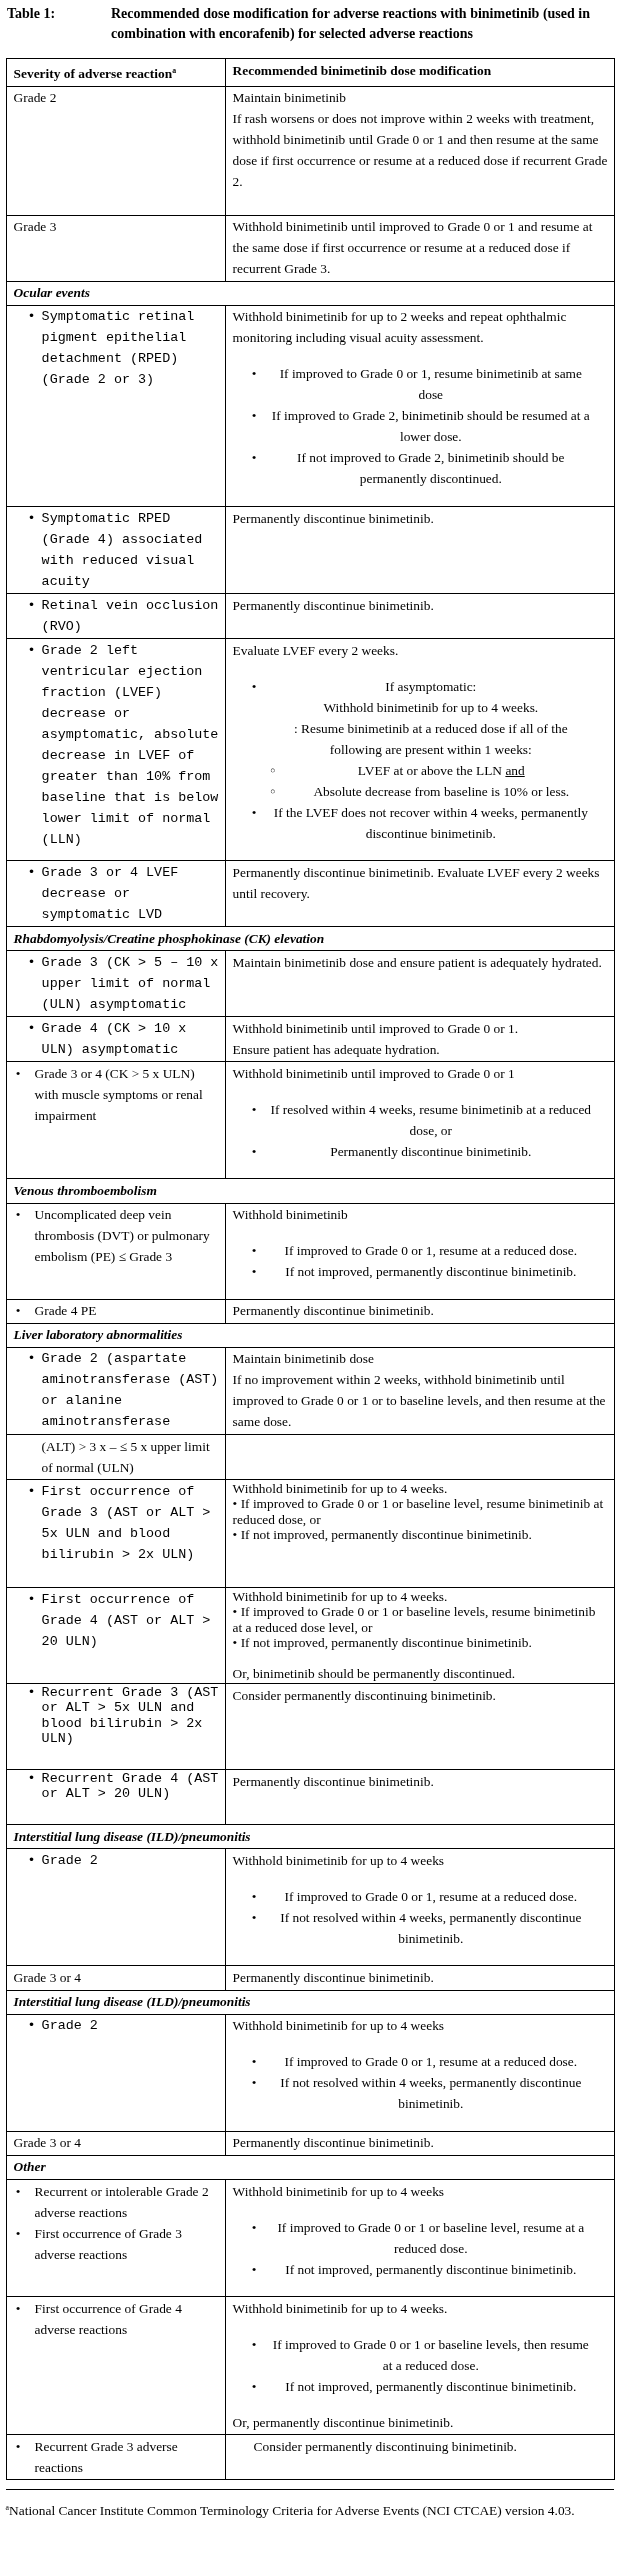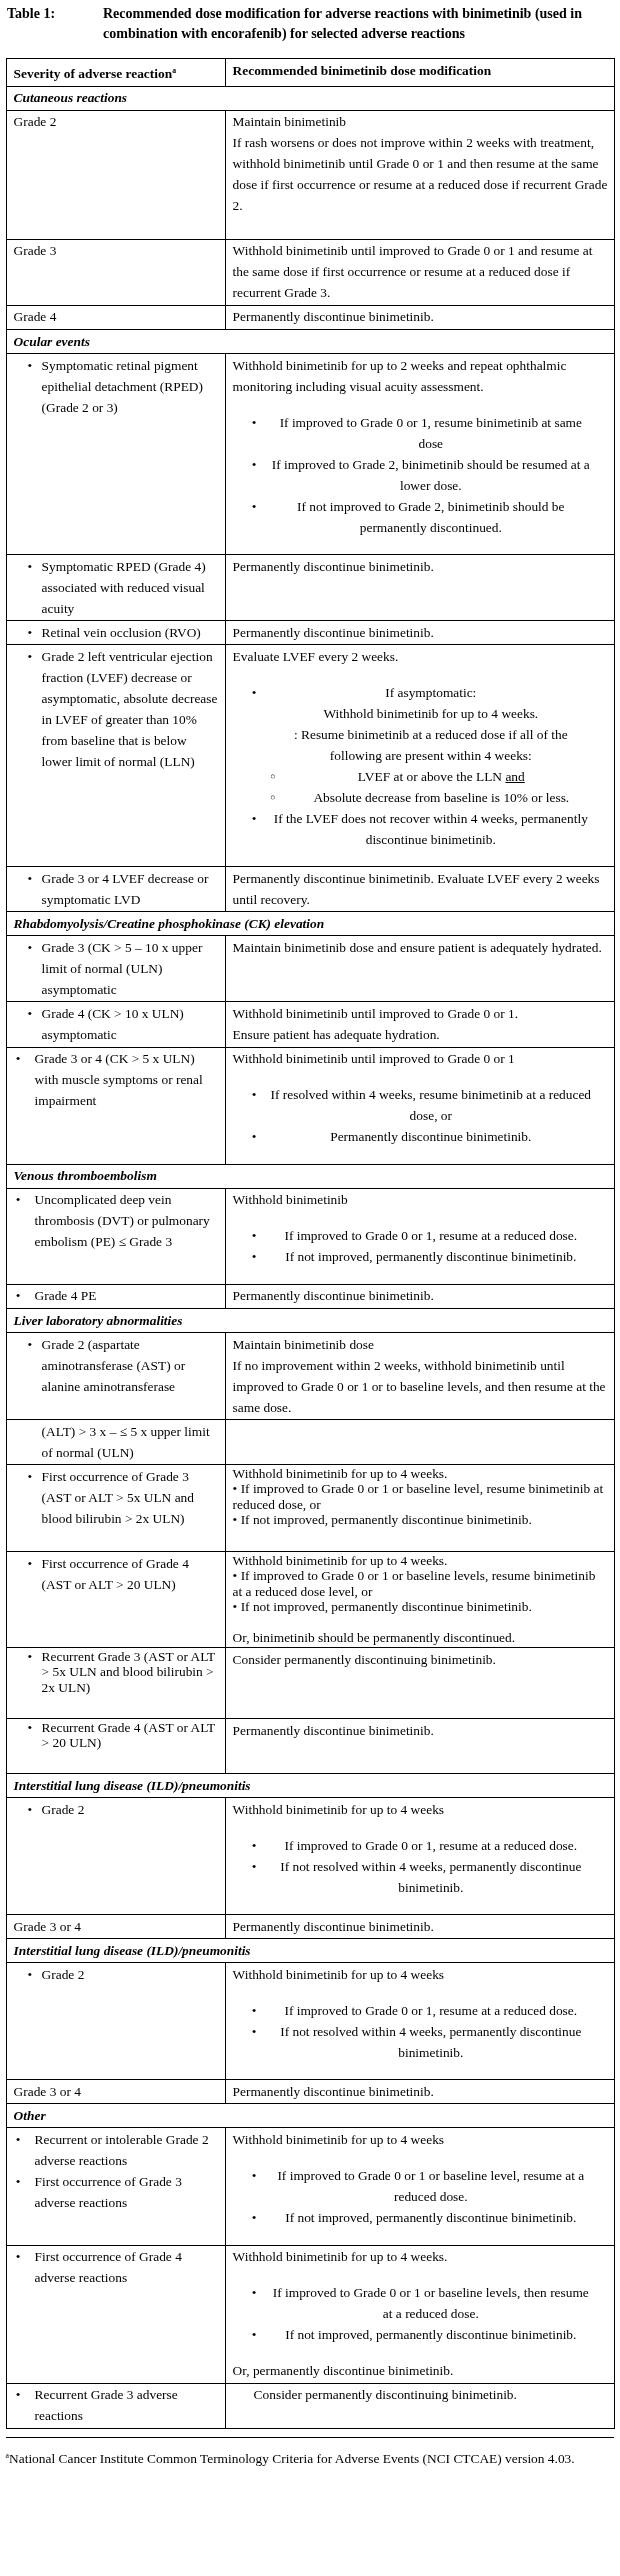--- a/index.html
+++ b/index.html
@@ -11,20 +11,21 @@
     line-height: 21px;
   }
   .caption {
     display: flex;
     padding: 4.2px 0 0 7px;
     font-weight: bold;
     font-size: 14px;
     line-height: 20px;
     height: 58px;
     box-sizing: border-box;
+    gap: 8px;
   }
   .caption .num { width: 96px; flex: none; }
   .caption .title { flex: 1; }
   table {
     margin-left: 5.6px;
     width: 609px;
     border-collapse: collapse;
     table-layout: fixed;
   }
   td, th {
@@ -34,21 +35,21 @@
     text-align: left;
     font-weight: normal;
   }
   col.c1 { width: 219px; }
   th { font-weight: bold; font-size: 13.4px; }
   th sup { font-size: 7.8px; }
   .sec td { font-style: italic; font-weight: bold; }
   ul { margin: 15px; padding-left: 0; list-style: none; text-align: center; }
   li.b { position: relative; padding-left: 21px; }
   li.b::before { content: "\2022"; position: absolute; left: 4.2px; }
-  .sev-b { position: relative; padding-left: 28px; }
+  .sev-b { position: relative; padding-left: 28px; font-family: Liberation Mono, monospace; }
   .sev-b::before { content: "\2022"; position: absolute; left: 14px; }
   .sev-b2 { position: relative; padding-left: 28px; }
   .sev-b2::before { content: "\2022"; position: absolute; left: 2.1px; }
   .sev-b2 { padding-left: 21px; }
   .sev-cont { padding-left: 28px; }
   li.o { position: relative; padding-left: 42px; }
   li.o::before { content: "\25CB"; position: absolute; left: 22.6px; font-size: 8.5px; }
   .u { text-decoration: underline; }
   .tight { line-height: 15.5px; }
   .footnote {
@@ -75,39 +76,32 @@
       <col class="c2">
     </colgroup>
   <thead>
     <tr>
       <th><span>Severity of adverse reaction</span><sup>a</sup></th>
       <th>Recommended binimetinib dose modification</th>
     </tr>
   </thead>
   <tbody>
 
-    <tr class="sec">
-        <td colspan="2">Cutaneous reactions</td>
-      </tr>
     <tr>
       <td>Grade 2</td>
       <td>
         <div>Maintain binimetinib</div>
         <div>If rash worsens or does not improve within 2 weeks with treatment, withhold binimetinib until Grade 0 or 1 and then resume at the same dose if first occurrence or resume at a reduced dose if recurrent Grade 2.</div>
         <div class="spacer"></div>
       </td>
     </tr>
     <tr>
       <td>Grade 3</td>
       <td>Withhold binimetinib until improved to Grade 0 or 1 and resume at the same dose if first occurrence or resume at a reduced dose if recurrent Grade 3.</td>
     </tr>
-    <tr>
-      <td>Grade 4</td>
-      <td>Permanently discontinue binimetinib.</td>
-    </tr>
 
     <tr class="sec">
         <td colspan="2">Ocular events</td>
       </tr>
     <tr>
       <td>
           <div class="sev-b">Symptomatic retinal pigment epithelial detachment (RPED) (Grade 2 or 3)</div>
         </td>
       <td>
         <div>Withhold binimetinib for up to 2 weeks and repeat ophthalmic monitoring including visual acuity assessment.</div>
@@ -134,21 +128,21 @@
     <tr>
       <td>
           <div class="sev-b">Grade 2 left ventricular ejection fraction (LVEF) decrease or asymptomatic, absolute decrease in LVEF of greater than 10% from baseline that is below lower limit of normal (LLN)</div>
         </td>
       <td>
         <div>Evaluate LVEF every 2 weeks.</div>
         <ul>
           <li class="b">
             <div>If asymptomatic:</div>
             <div>Withhold binimetinib for up to 4 weeks.</div>
-            <div>: Resume binimetinib at a reduced dose if all of the following are present within 4 weeks:</div>
+            <div>: Resume binimetinib at a reduced dose if all of the following are present within 1 weeks:</div>
           </li>
           <li class="o"><span>LVEF at or above the LLN</span> <span class="u">and</span></li>
           <li class="o">Absolute decrease from baseline is 10% or less.</li>
           <li class="b">If the LVEF does not recover within 4 weeks, permanently discontinue binimetinib.</li>
         </ul>
       </td>
     </tr>
     <tr>
       <td>
           <div class="sev-b">Grade 3 or 4 LVEF decrease or symptomatic LVD</div>

